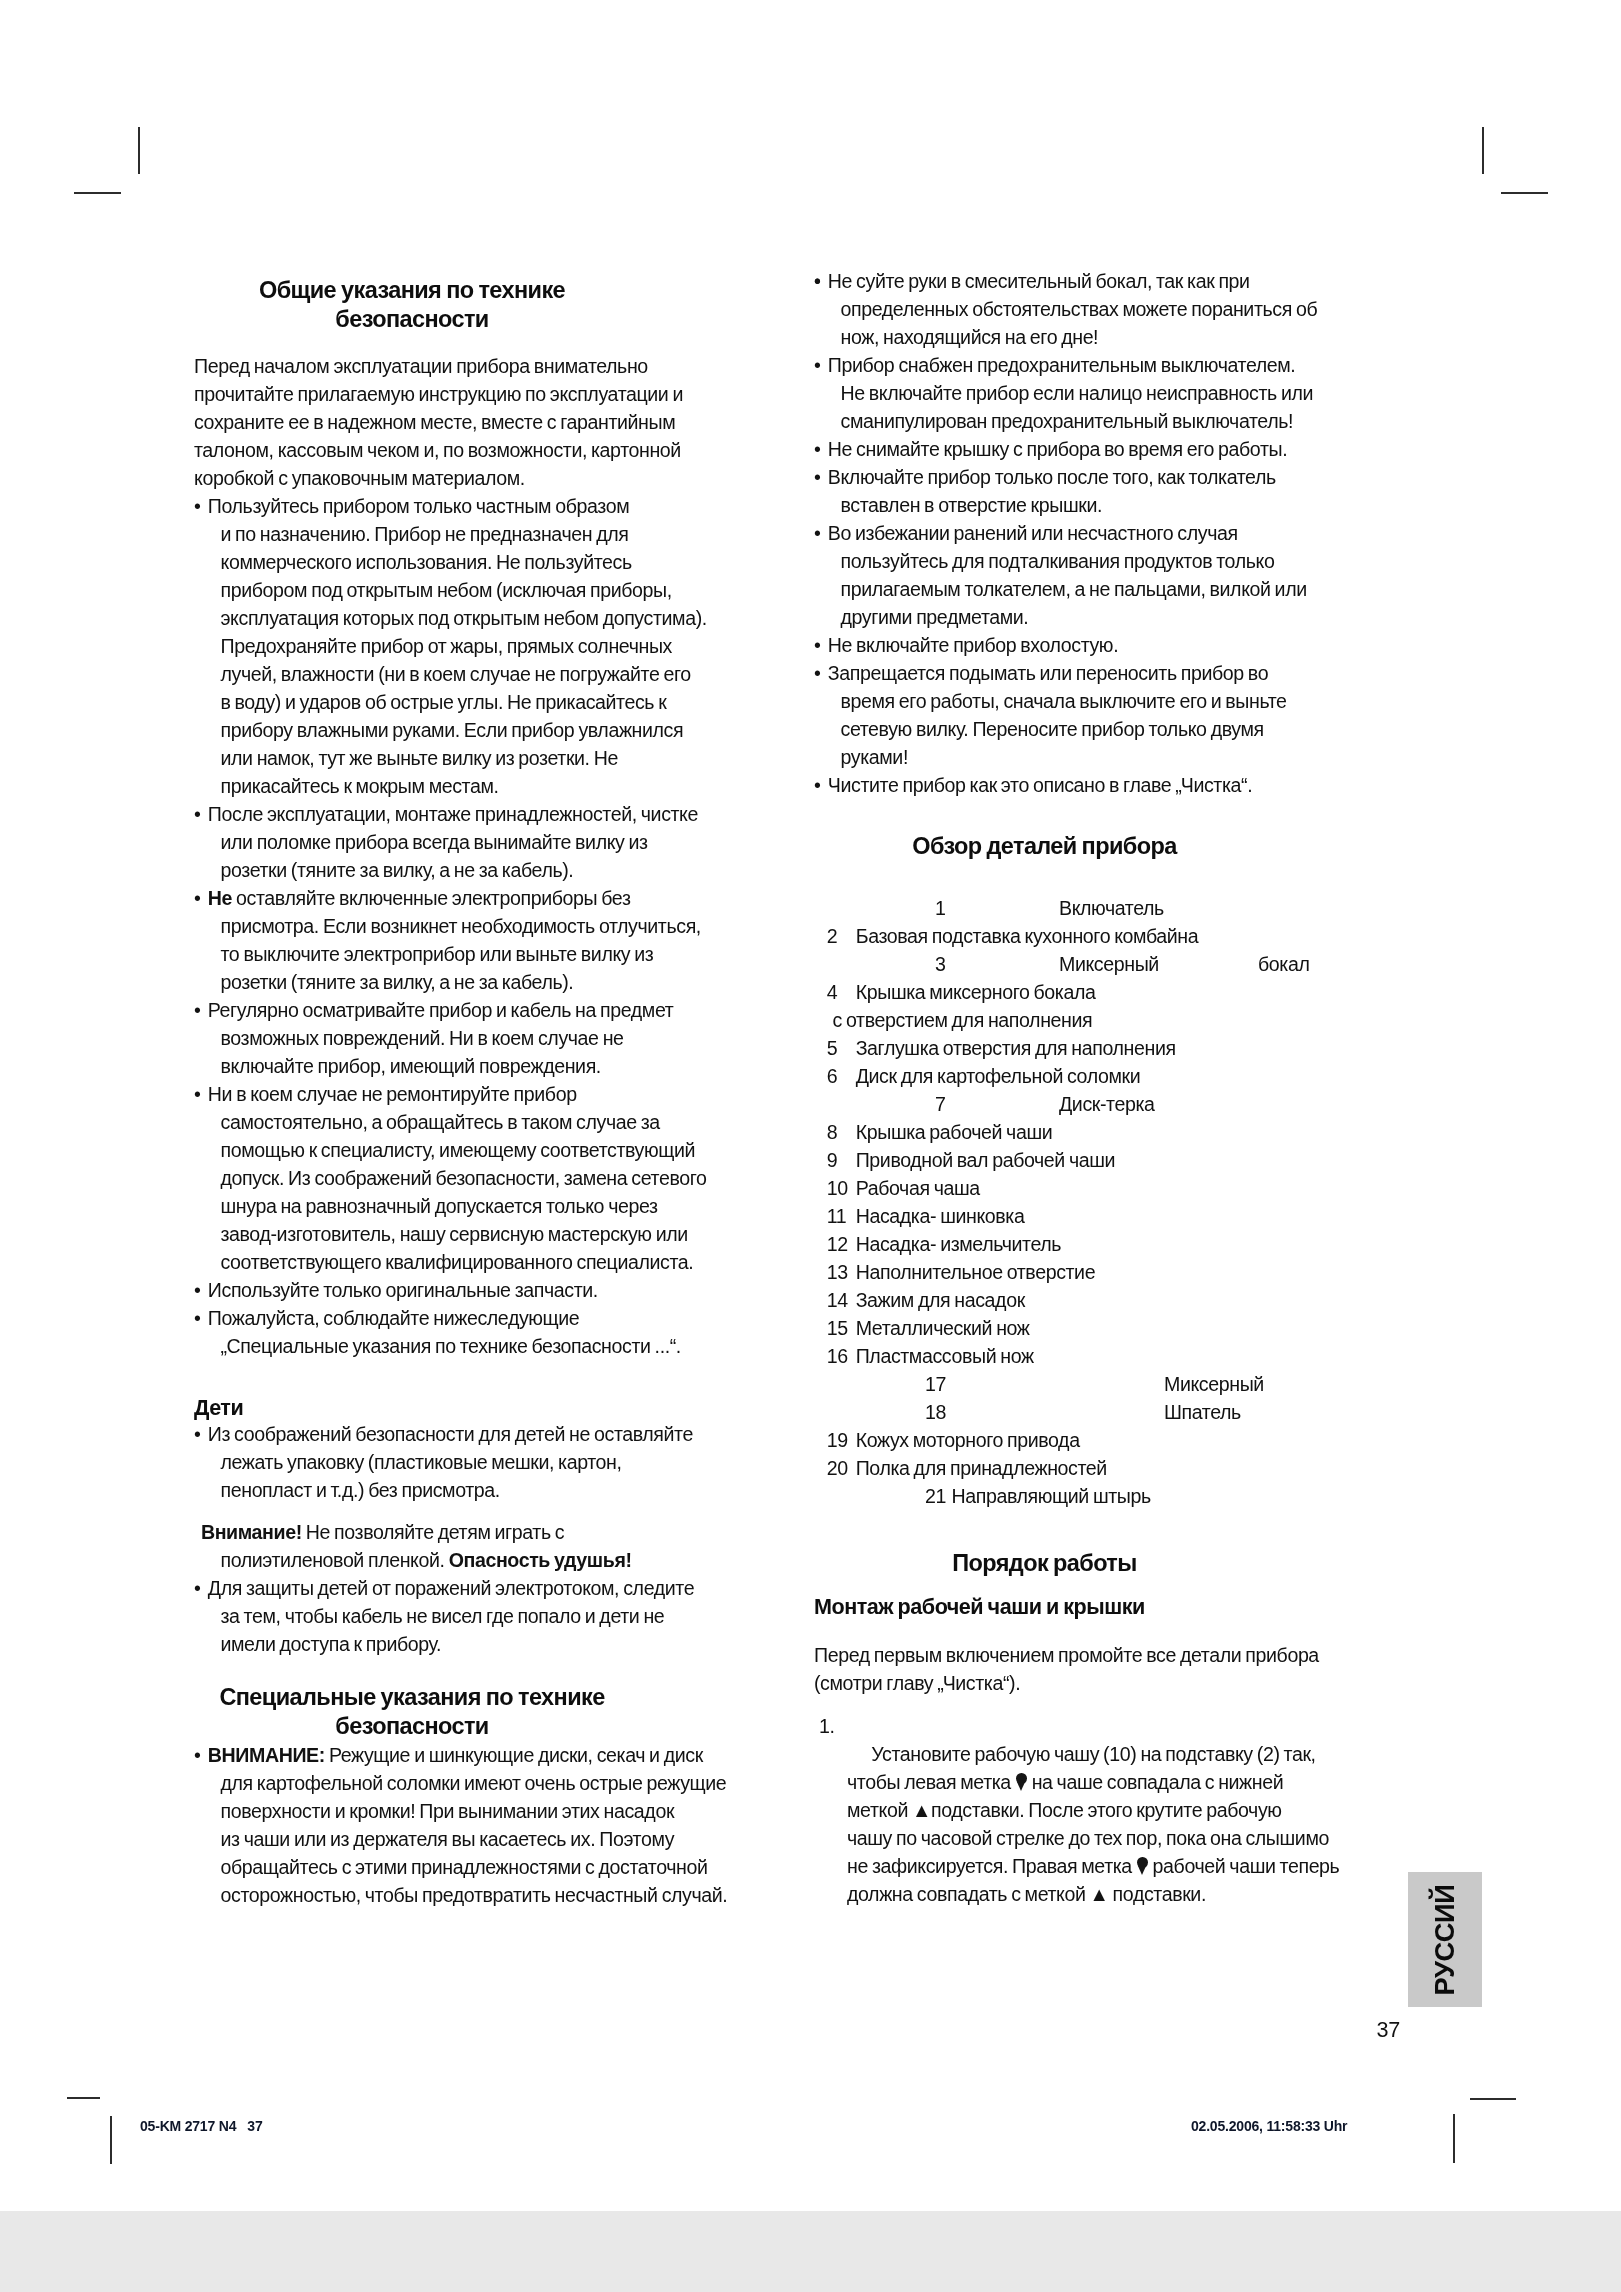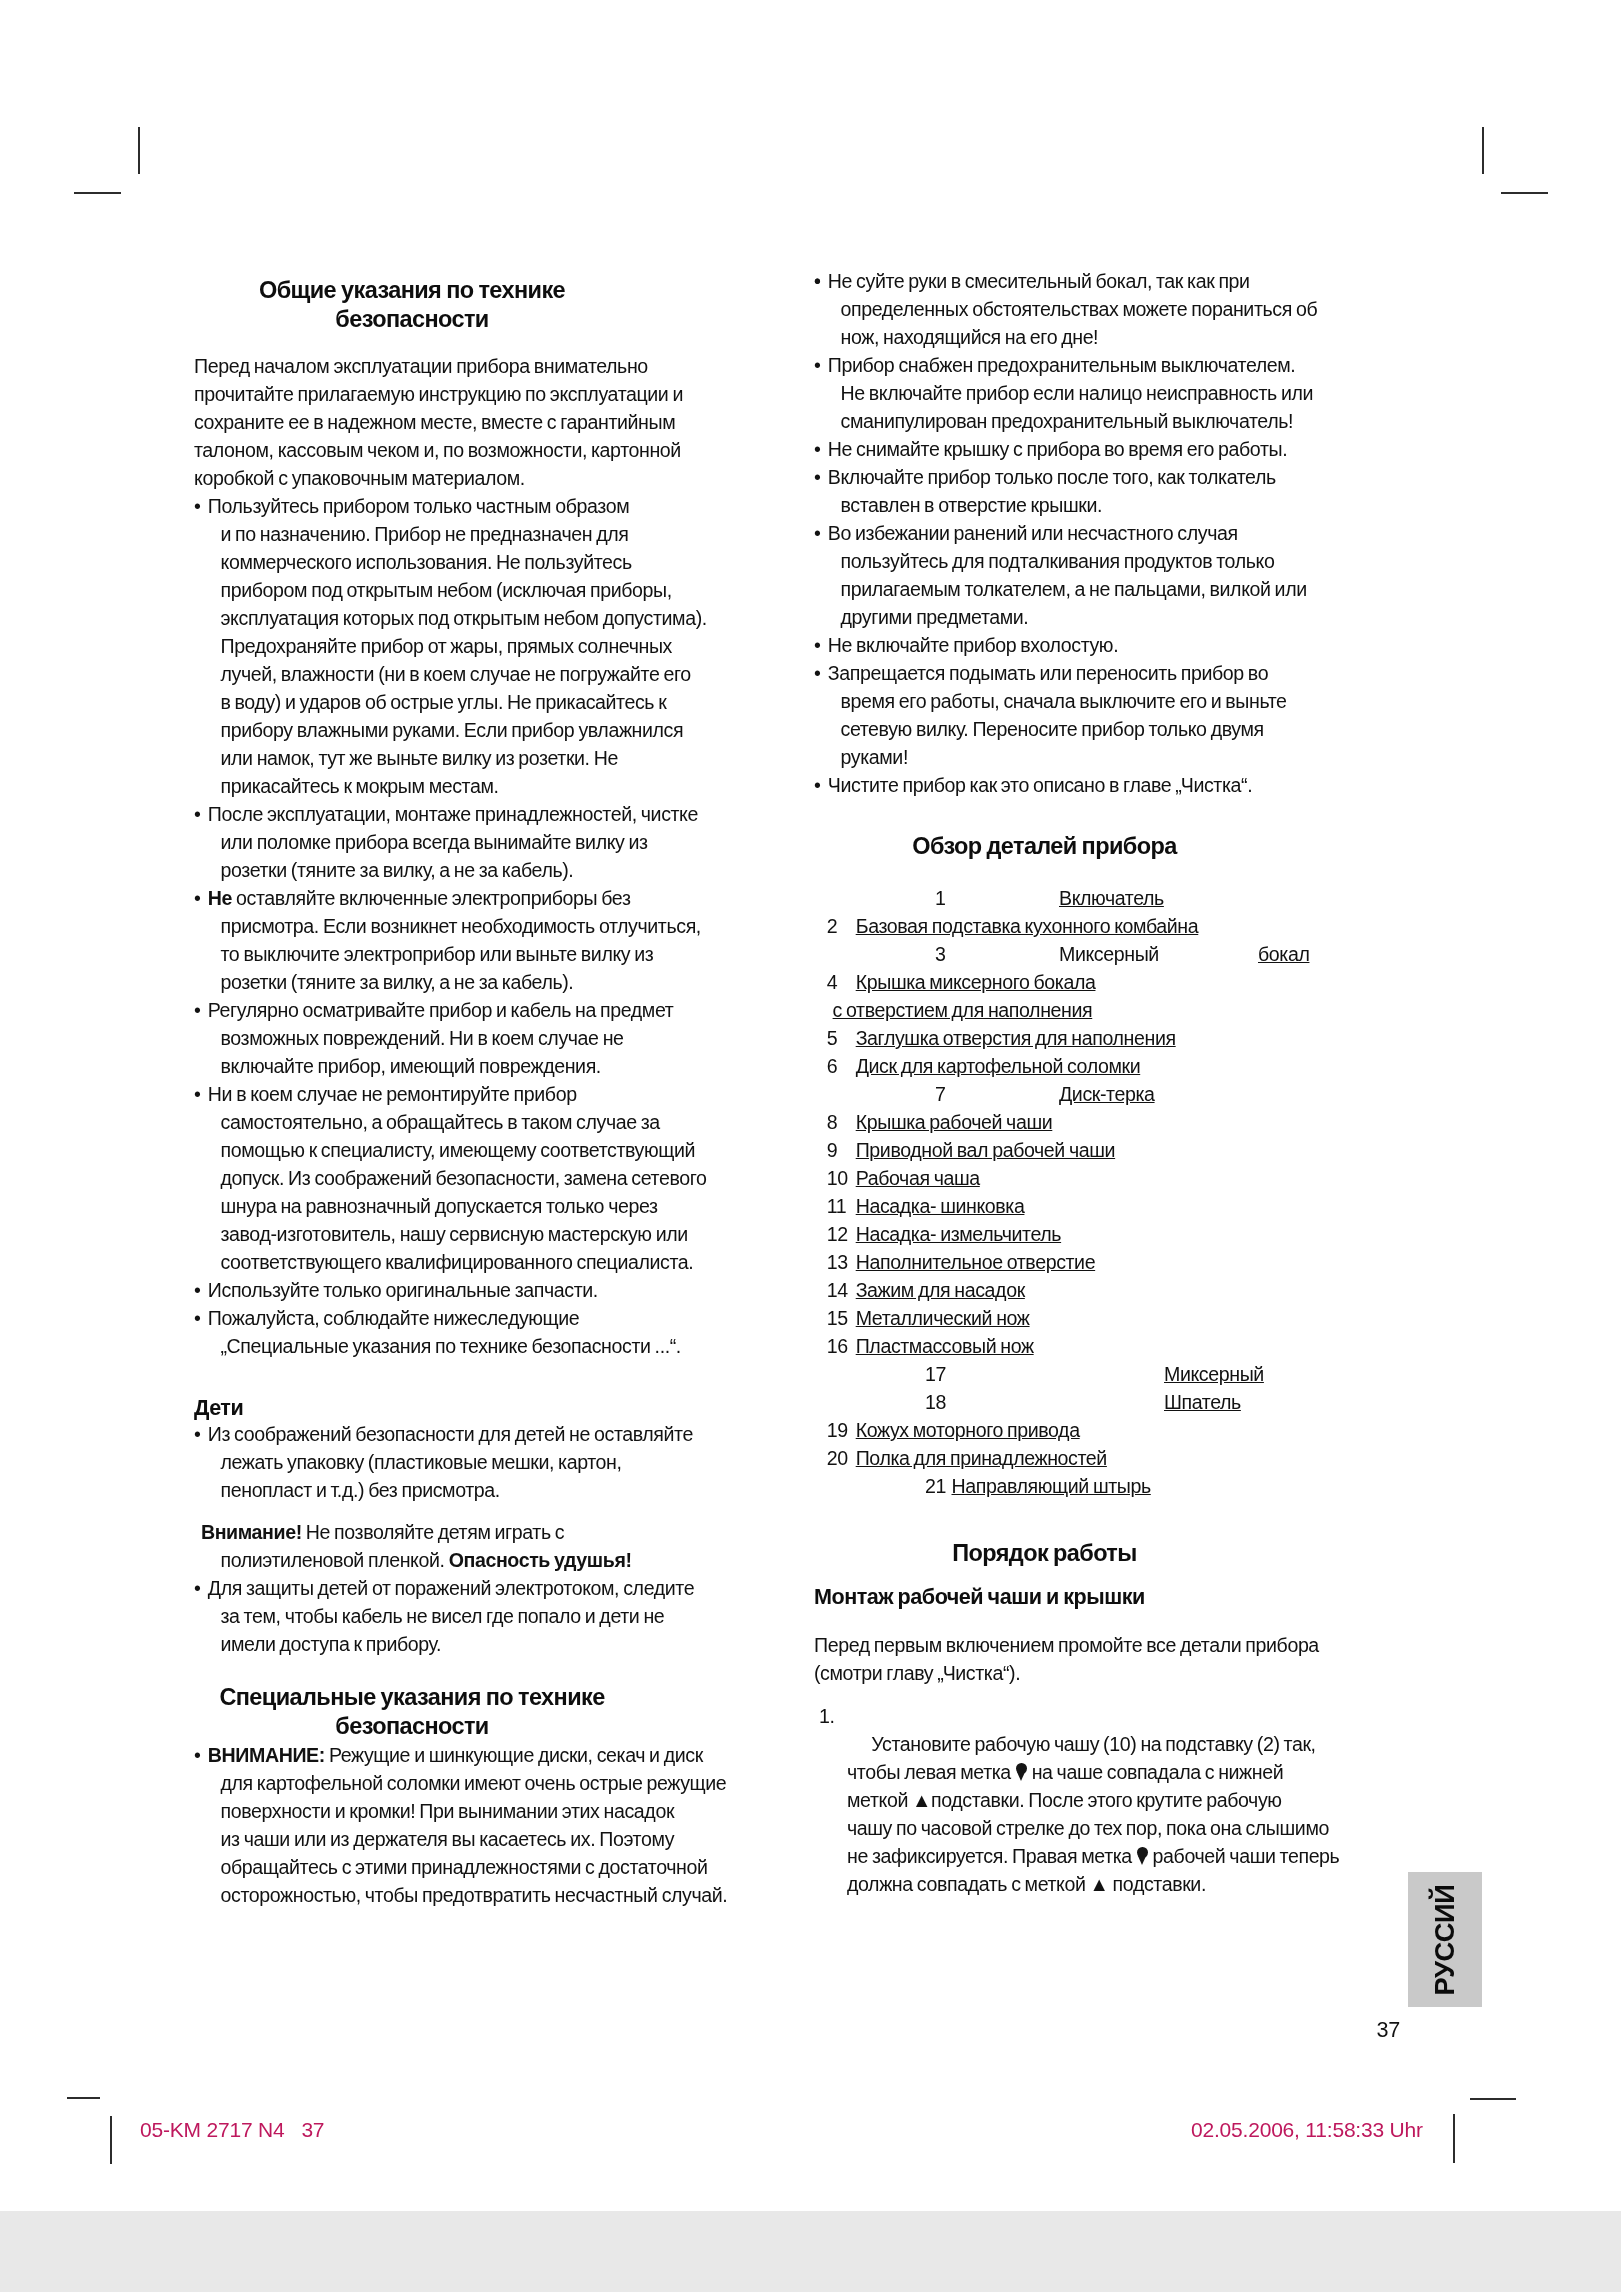--- a/index.html
+++ b/index.html
@@ -32,21 +32,21 @@
   .mt-intro   { margin-top:17.6px; }
   .mt-list    { margin-top:19.6px; }
   .mt-deti    { margin-top:35px; }
   .mt-kids    { margin-top:25.5px; }
   .mt-warn    { margin-top:13.7px; }
   .mt-prot    { margin-top:7.8px;  }
   .mt-spec    { margin-top:25.5px; }
   .mt-specli  { margin-top:15.7px; }
 
   .mt-partsh  { margin-top:33px; }
-  .mt-parts   { margin-top:23px;text-decoration:underline; }
+  .mt-parts   { margin-top:33px; }
   .mt-workh   { margin-top:39px; }
   .mt-assh    { margin-top:15.7px; }
   .mt-assp    { margin-top:21.6px; }
   .mt-step    { margin-top:15.7px; }
 
   
   .parts { }
   .prow { white-space:pre; }
   .prow .num { display:inline-block; }
   .prow-std  { padding-left:12.7px; }
@@ -70,21 +70,21 @@
   .pin::after  { content:''; position:absolute; top:8.8px; left:2px; width:0; height:0;
                  border-left:4.4px solid transparent; border-right:4.4px solid transparent; border-top:9.8px solid #151515; }
 
   
   #lang-tab { position:absolute; left:1408px; top:1872px; width:74px; height:135px;
               display:flex; align-items:center; justify-content:center; }
   #lang-tab span { transform:rotate(-90deg); font-weight:bold; font-size:27.4px; letter-spacing:-0.5px; white-space:nowrap; color:#0b0b0b; }
 
   #page-num { position:absolute; left:1341px; top:2017px; width:59px; text-align:right; font-size:21.6px; letter-spacing:-0.3px; }
 
-  .footer { position:absolute; top:2118px; font-size:21px; letter-spacing:-0.2px; color:#be185d; }
+  .footer { position:absolute; top:2118px; font-size:14px; letter-spacing:-0.2px; color:#0f172a;font-weight:bold; }
   #footer-left  { left:140px; }
   #footer-right { left:1191px; }
 
   .cmark { position:absolute; background:#2c2c2c; }
   #cm-tl-v { left:138px;  top:127px;  width:2px;  height:47px; }
   #cm-tl-h { left:74px;   top:192px;  width:47px; height:2px;  }
   #cm-tr-v { left:1482px; top:127px;  width:2px;  height:47px; }
   #cm-tr-h { left:1501px; top:192px;  width:47px; height:2px;  }
   #cm-bl-h { left:67px;   top:2097px; width:33px; height:2px;  }
   #cm-bl-v { left:110px;  top:2116px; width:2px;  height:48px; }

